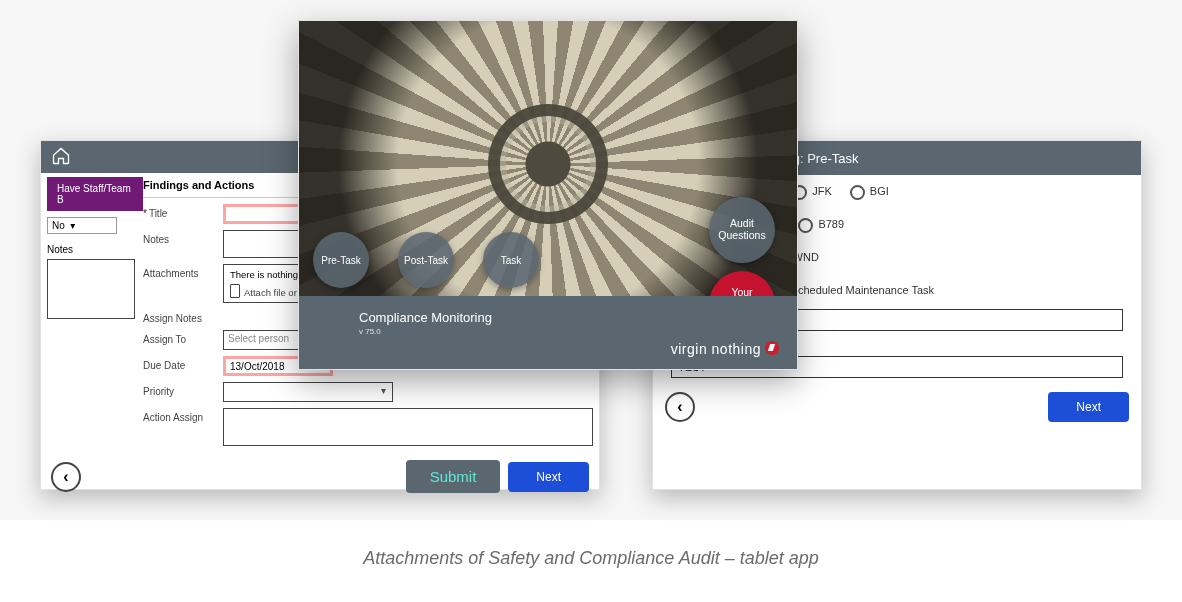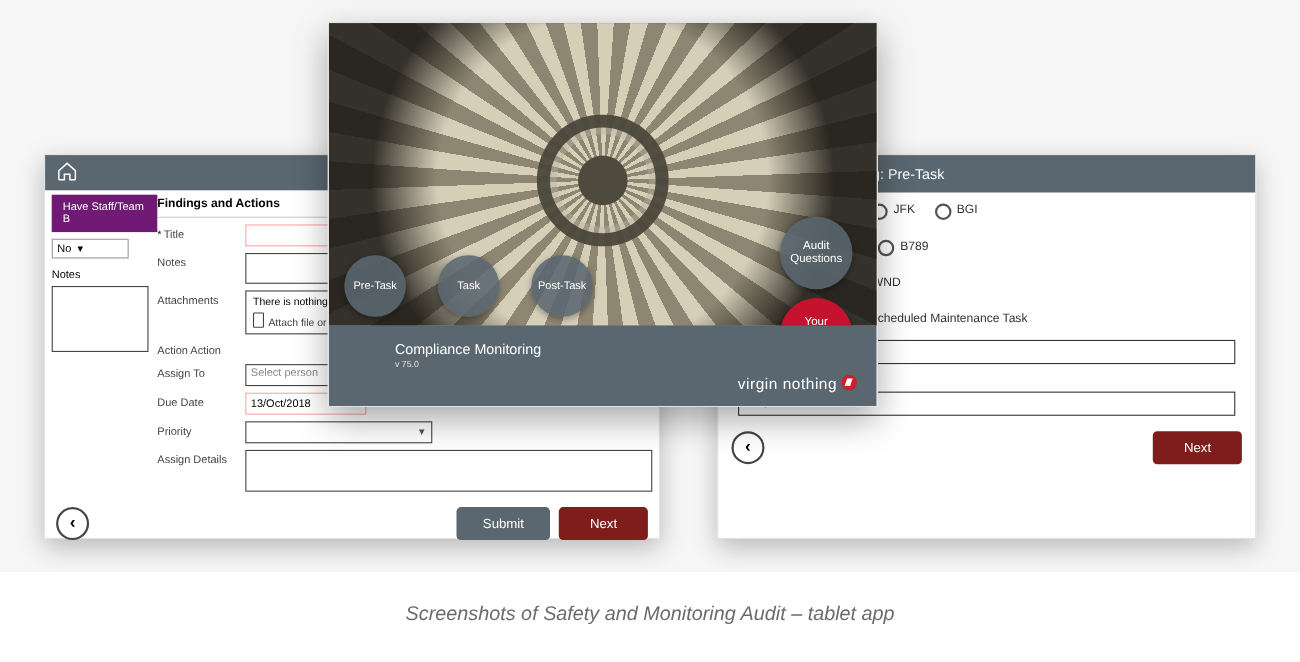--- a/index.html
+++ b/index.html
@@ -86,21 +86,21 @@
     margin-bottom: 6px;
     font-size: 10px;
   }
   .frow .flabel {
     width: 80px;
     color: #444;
     padding-top: 4px;
   }
   .frow .flabel .star { color: #222; margin-right: 2px; }
   .frow input[type=text] {
-    border: 1px solid #fca5a5;
+    border: 3px solid #fca5a5;
     height: 20px;
     padding: 0 4px;
     font-size: 10px;
   }
   .frow textarea {
     border: 1px solid #444;
     resize: none;
     font-size: 10px;
     padding: 2px 4px;
   }
@@ -146,28 +146,28 @@
   }
   .nav-circle {
     width: 30px; height: 30px;
     border: 2px solid #444;
     border-radius: 50%;
     display: flex; align-items: center; justify-content: center;
     font-size: 16px; font-weight: 600;
     cursor: pointer;
   }
   .btn-submit {
-    background: #5a6770; color: #ffffff;
+    background: #5a6770; color: #5eead4;
     border: none; border-radius: 4px;
     padding: 8px 24px;
-    font-size: 12px;
+    font-size: 15px;
     cursor: pointer;
   }
   .btn-next {
-    background: #7f1d1d; color: #fff;
+    background: #1d4ed8; color: #fff;
     border: none; border-radius: 4px;
     padding: 8px 28px;
     font-size: 12px;
     cursor: pointer;
   }
   .spacer { flex: 1; }
 
   
   .panel-right {
     right: 40px; top: 140px;
@@ -341,36 +341,36 @@
           <textarea style="flex: 1 1 0%; height: 28px;"></textarea>
         </div>
         <div class="frow">
           <div class="flabel"><span>Attachments</span></div>
           <div class="attach-box">
             <div>There is nothing attac</div>
             <div class="att-link">Attach file or take ph</div>
           </div>
         </div>
         <div class="frow">
-          <div class="flabel"><span>Action Action</span></div>
+          <div class="flabel"><span>Assign Notes</span></div>
         </div>
         <div class="frow">
           <div class="flabel"><span>Assign To</span></div>
           <div class="select-like">Select person</div>
         </div>
         <div class="frow">
           <div class="flabel"><span>Due Date</span></div>
           <input type="text" style="width: 110px;" value="13/Oct/2018">
         </div>
         <div class="frow">
           <div class="flabel"><span>Priority</span></div>
           <div class="select-like" style="width:170px;flex:none"></div>
         </div>
         <div class="frow">
-          <div class="flabel"><span>Assign Details</span></div>
+          <div class="flabel"><span>Action Assign</span></div>
           <textarea style="flex: 1 1 0%; height: 38px;"></textarea>
         </div>
       </div>
     </div>
     <div class="pl-footer">
       <div class="nav-circle">‹</div>
       <div class="spacer"></div>
       <button class="btn-submit">Submit</button>
       <button class="btn-next">Next</button>
     </div>
@@ -440,30 +440,30 @@
       <div class="nav-circle">‹</div>
       <div class="spacer"></div>
       <button class="btn-next">Next</button>
     </div>
   </div>
 
   <div class="panel panel-center">
     <div class="splash-top">
       <div class="circle-btn-row">
         <div class="circle-btn">Pre-Task</div>
+        <div class="circle-btn">Post-Task</div>
         <div class="circle-btn">Task</div>
-        <div class="circle-btn">Post-Task</div>
       </div>
       <div class="circle-btn-lg audit-q">Audit Questions</div>
       <div class="circle-btn-lg sched">Your Scheduled Audits</div>
     </div>
     <div class="splash-bottom">
       <div class="splash-title">Compliance Monitoring</div>
       <div class="splash-ver">v 75.0</div>
       <div class="brand">
         <span>virgin nothing</span><span class="brand-dot"></span>
       </div>
     </div>
   </div>
 
 </div>
 
-<div class="caption">Screenshots of Safety and Monitoring Audit – tablet app</div>
+<div class="caption">Attachments of Safety and Compliance Audit – tablet app</div>
 
 </body></html>

